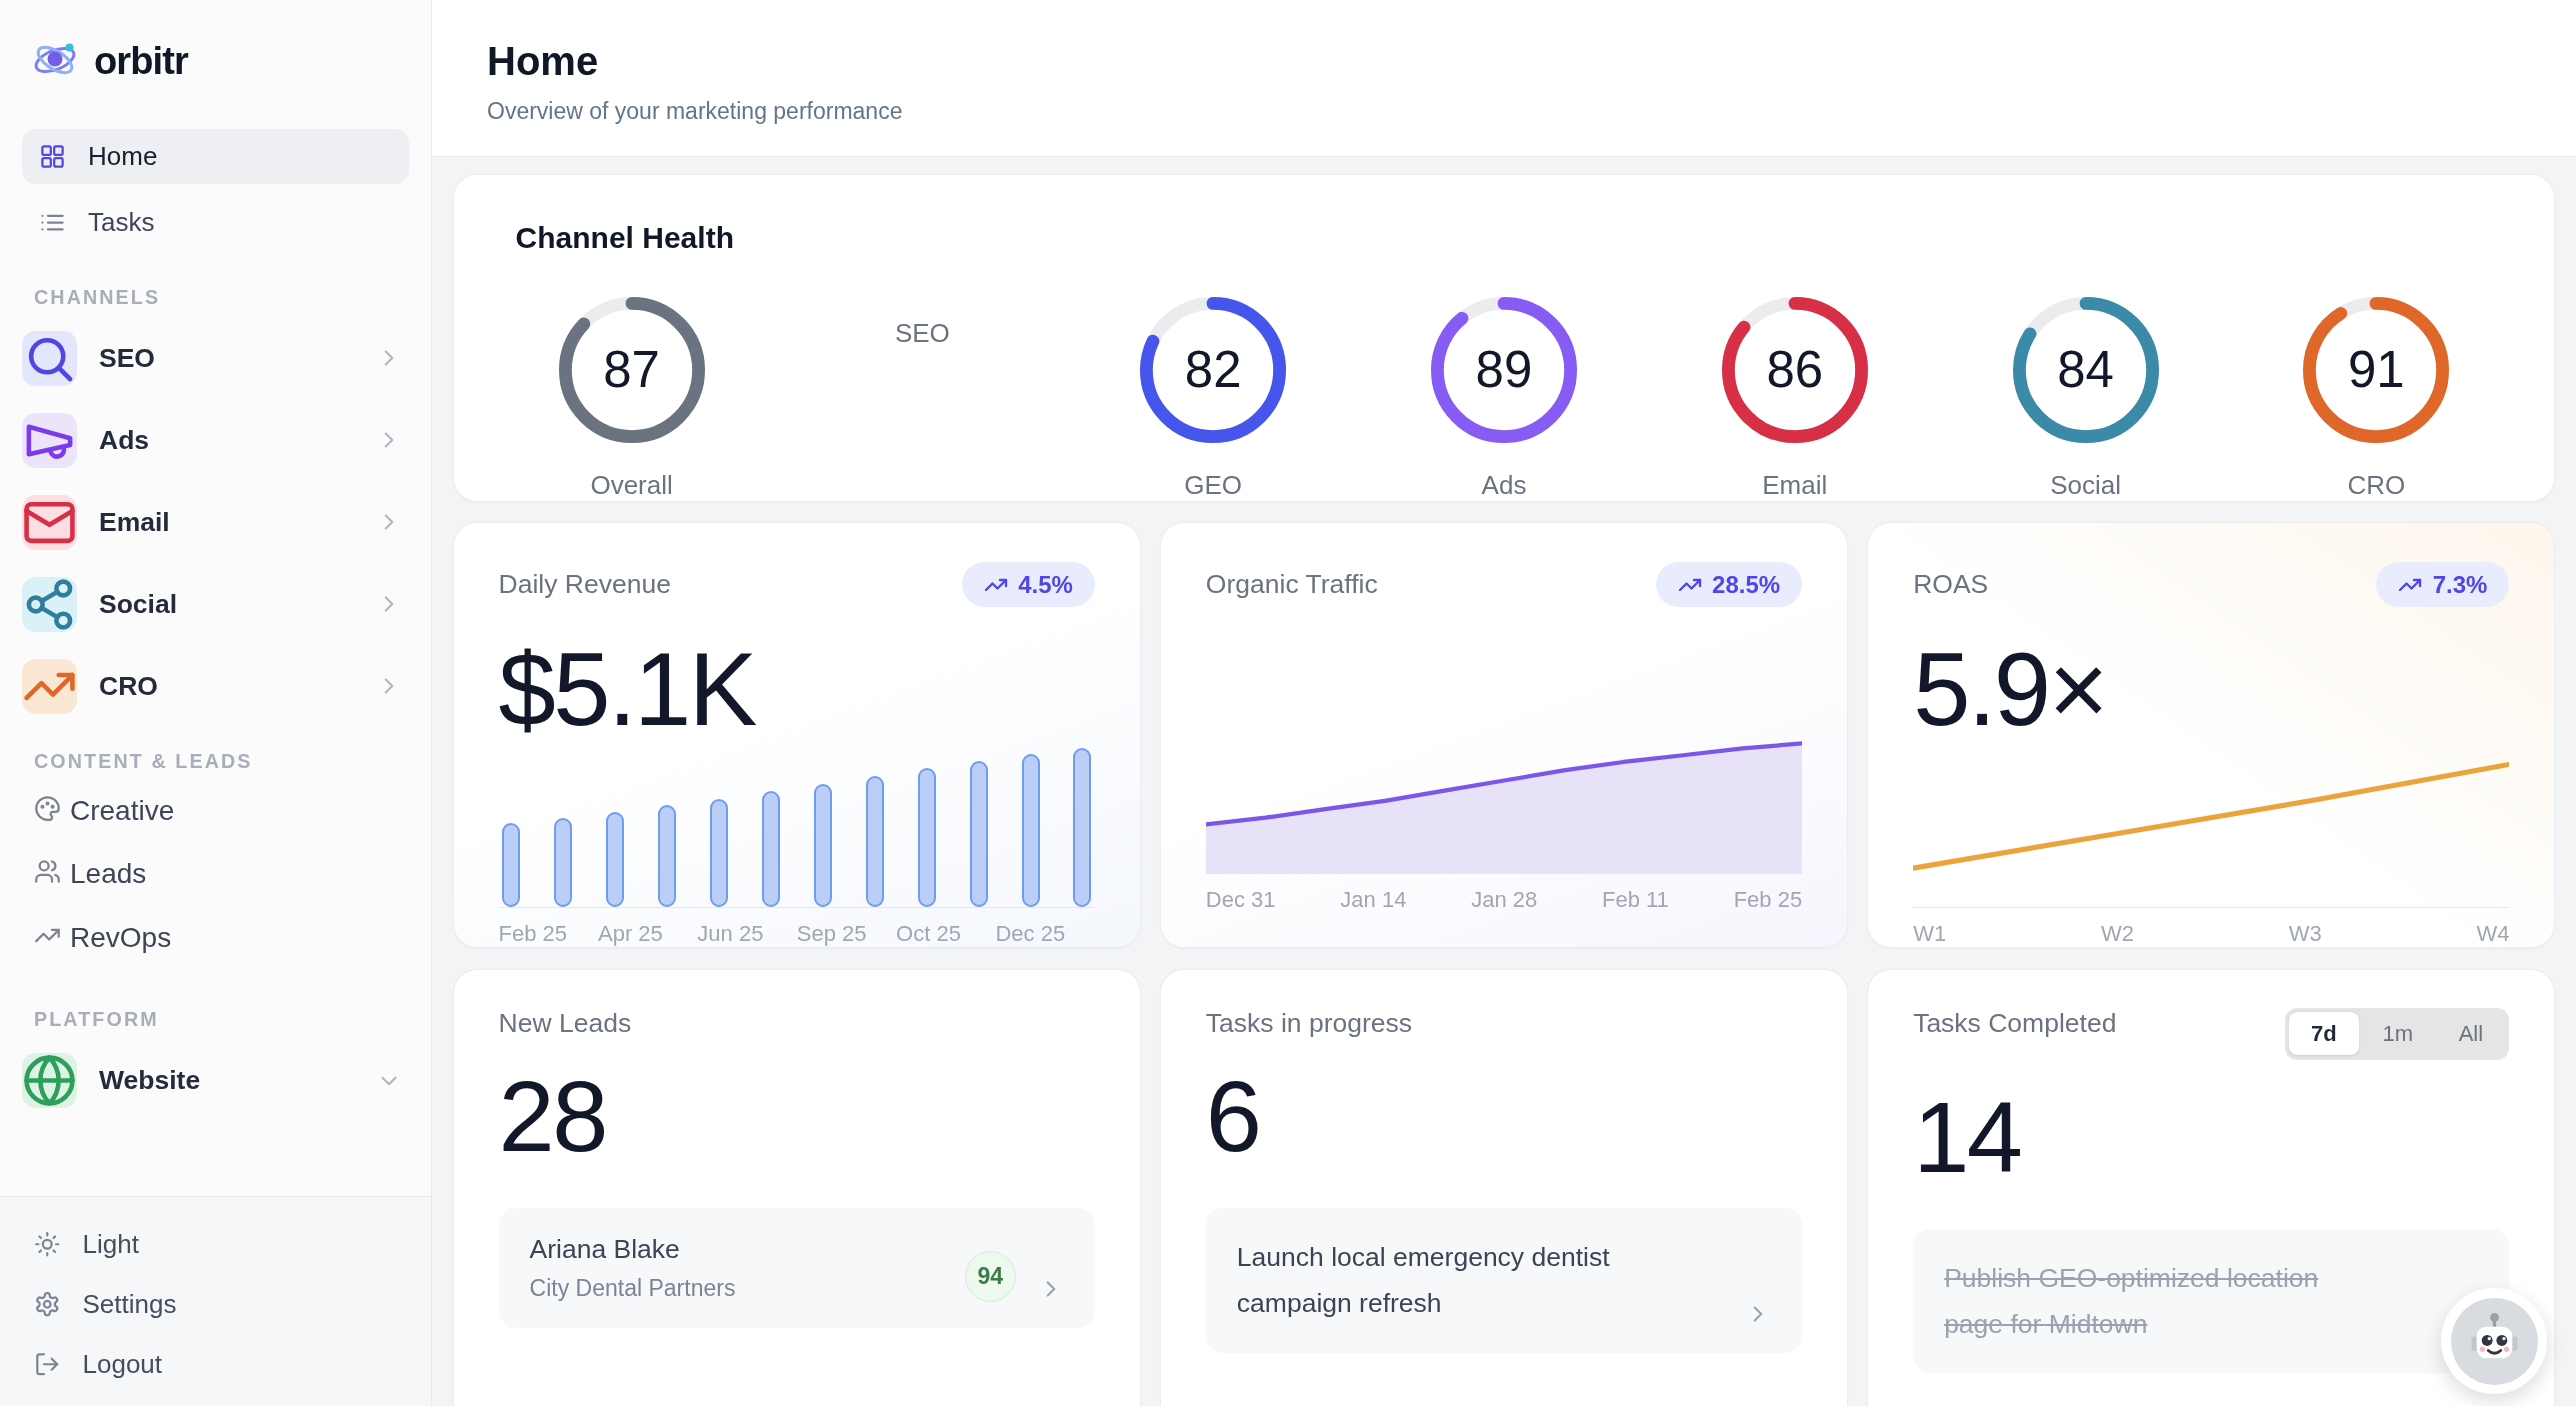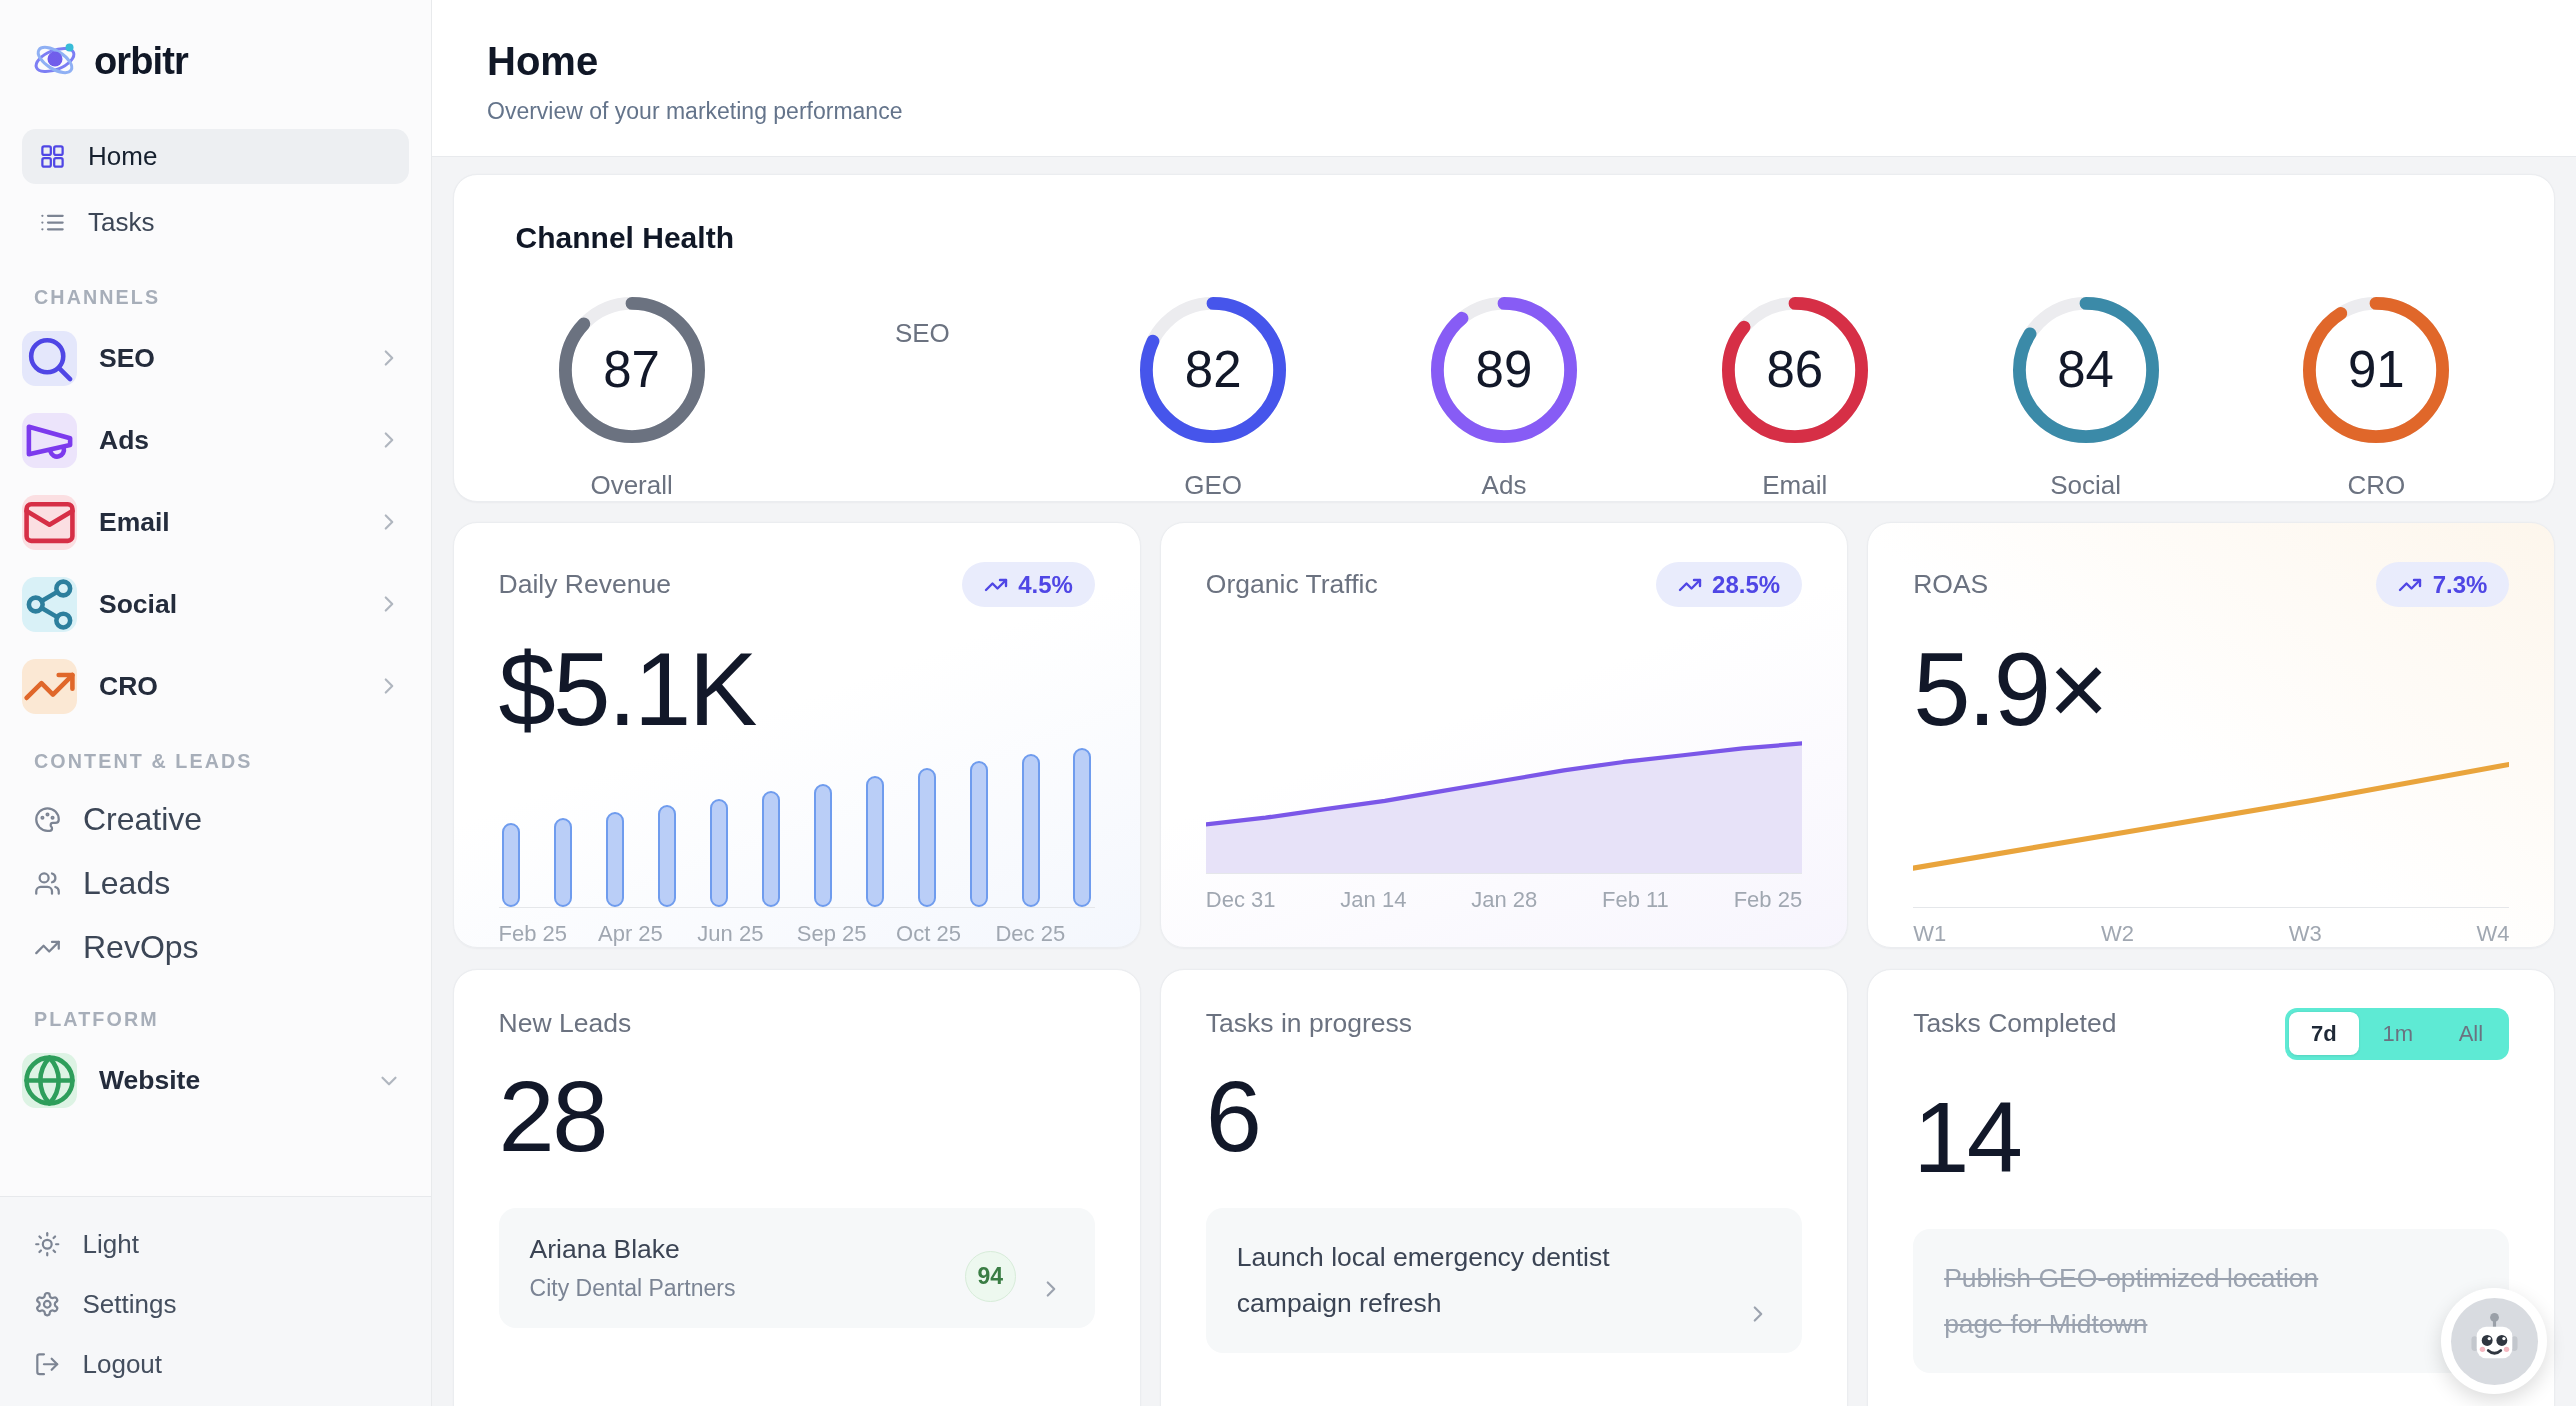--- a/index.html
+++ b/index.html
@@ -21,22 +21,22 @@
   .section-label { font-size:19.7px; font-weight:600; letter-spacing:2.1px; color:#a7aeb9;
     margin:36px 0 22px 12px; }
   .chan-item { display:flex; align-items:center; height:55px; margin-bottom:27px;
     padding-right:6.9px; cursor:pointer; }
   .tile { width:55px; height:55px; border-radius:13.7px; display:flex; align-items:center;
     justify-content:center; }
   .tile svg { width:26px; height:26px; }
   .chan-label { margin-left:22px; font-size:26.5px; font-weight:600; color:#242c3c; }
   .chan-spacer { flex:1; }
   .chev { width:26px; height:26px; color:#b0b6bf; }
-  .plain-item { display:flex; align-items:center; gap:22px; height:50px; margin-bottom:13.7px;
-    padding:0 12px; font-size:32px; color:#3c4656; cursor:pointer; }
+  .plain-item { display:flex; align-items:flex-start; gap:9px; height:50px; margin-bottom:13.7px;
+    padding:0 12px; font-size:28px; color:#3c4656; cursor:pointer; }
   .plain-item .ic { width:27px; height:27px; color:#7c8493; }
   .side-footer { border-top:0.9px solid #e7e9ec; background:#f6f7f9; padding:17px 22px 12px 22px; }
   .foot-item { display:flex; align-items:center; gap:22px; height:60px; padding:0 12px;
     font-size:26px; color:#444e5e; cursor:pointer; }
   .foot-item .ic { width:26.5px; height:26.5px; color:#7c8493; }
   .ic svg, .tile svg, .chev svg { display:block; width:100%; height:100%; }
 
   
   .main { flex:1; display:flex; flex-direction:column; height:100%; overflow:hidden; }
   .page-header { background:#ffffff; border-bottom:0.9px solid #e8eaed; padding:39px 55px 31px 55px; }
@@ -91,21 +91,21 @@
     display:flex; align-items:flex-end; cursor:pointer; }
   .li-text { flex:1; }
   .li-title { font-size:26.5px; font-weight:500; color:#3b4454; }
   .li-sub { font-size:23px; color:#7b8494; margin-top:10.3px; }
   .li-title.strike { color:#9aa2af; text-decoration:line-through; font-weight:400;
     line-height:1.75; padding-right:120px; }
   .score-badge { width:51px; height:51px; border-radius:50%; background:#edf8ef;
     border:1.7px solid #d7ecd9; color:#3a7d44; font-size:23px; font-weight:600;
     display:flex; align-items:center; justify-content:center; margin-right:22px; }
   .li-chev { width:26px; height:26px; color:#9ca3af; }
-  .seg { display:flex; background:#5eead4; border-radius:12px; padding:4.3px; gap:1.7px; }
+  .seg { display:flex; background:#e5e5e5; border-radius:12px; padding:4.3px; gap:1.7px; }
   .seg button { border:none; background:transparent; font-family:inherit; font-size:22px;
     color:#6b7280; padding:8.6px 22px; border-radius:8.6px; cursor:pointer; }
   .seg button.active { background:#ffffff; color:#1f2937; font-weight:600;
     box-shadow:0 0.9px 2.6px rgba(0,0,0,.10); }
 
   
   .assistant { position:fixed; right:29px; bottom:12px; width:106px; height:106px;
     border-radius:50%; background:#ffffff; box-shadow:0 6.9px 20.6px rgba(0,0,0,.14);
     display:flex; align-items:center; justify-content:center; cursor:pointer; z-index:50; }
   .assistant-inner { width:87px; height:87px; border-radius:50%; background:#d8dbe0;

